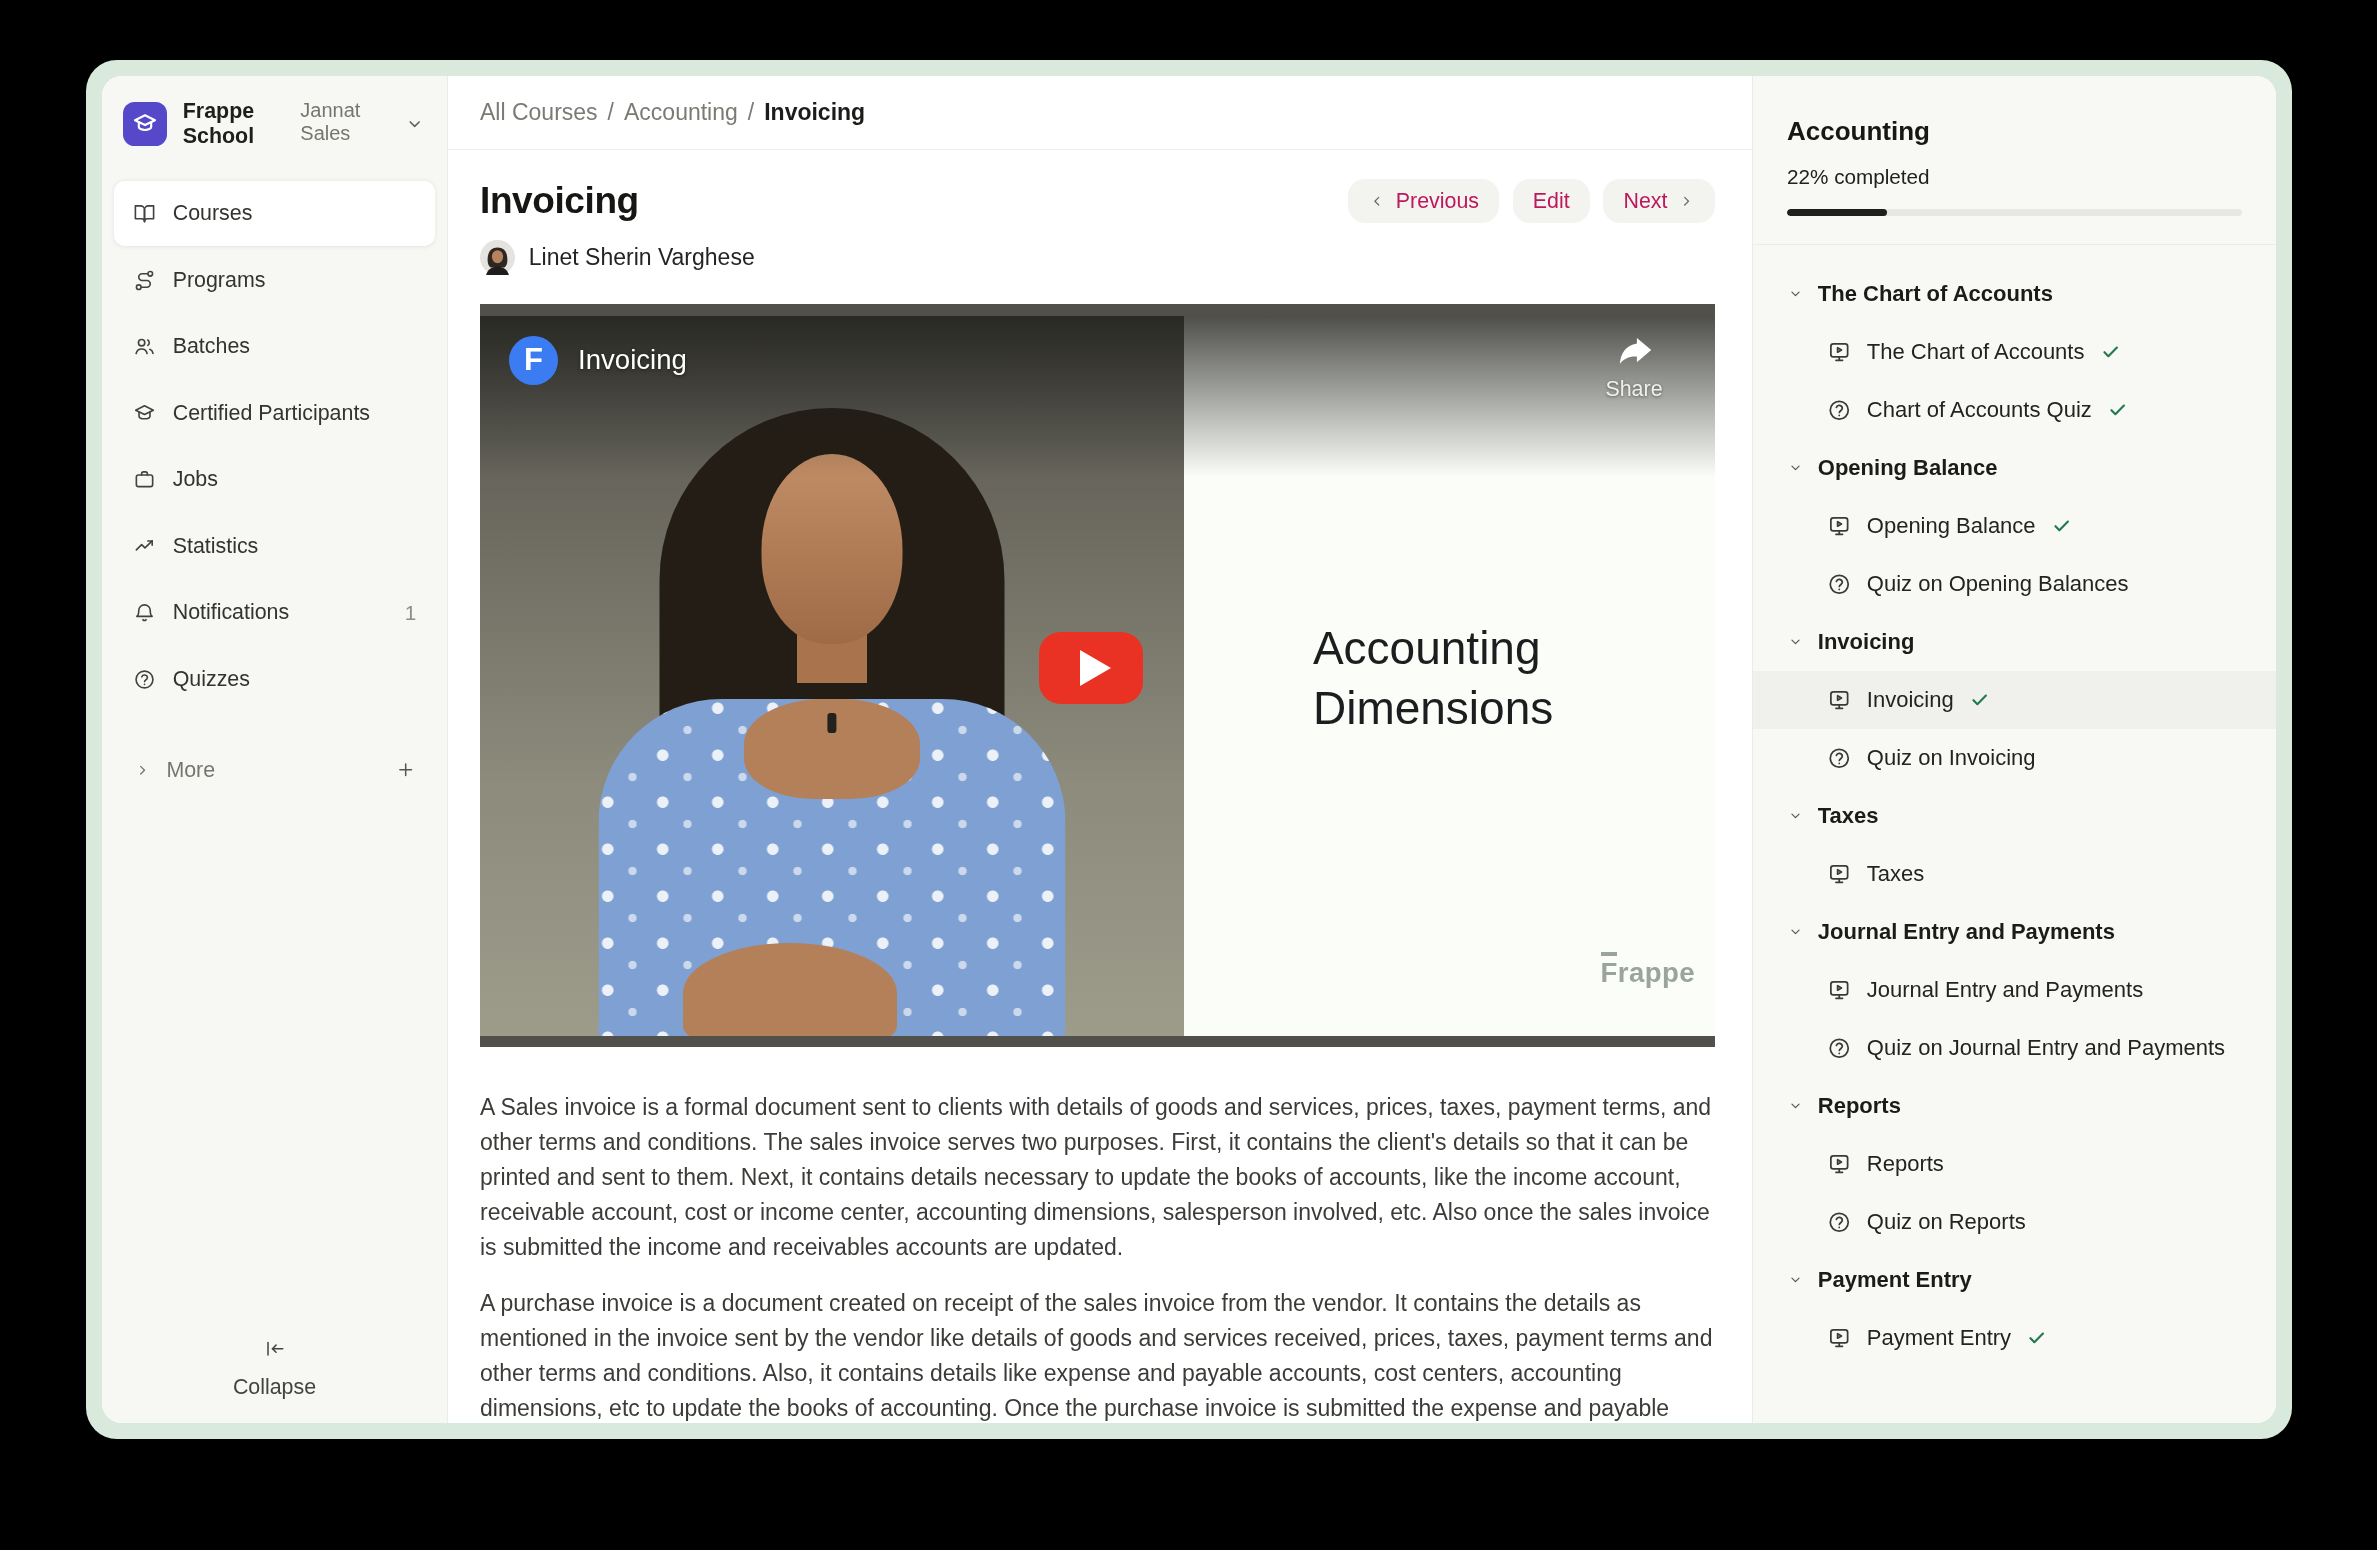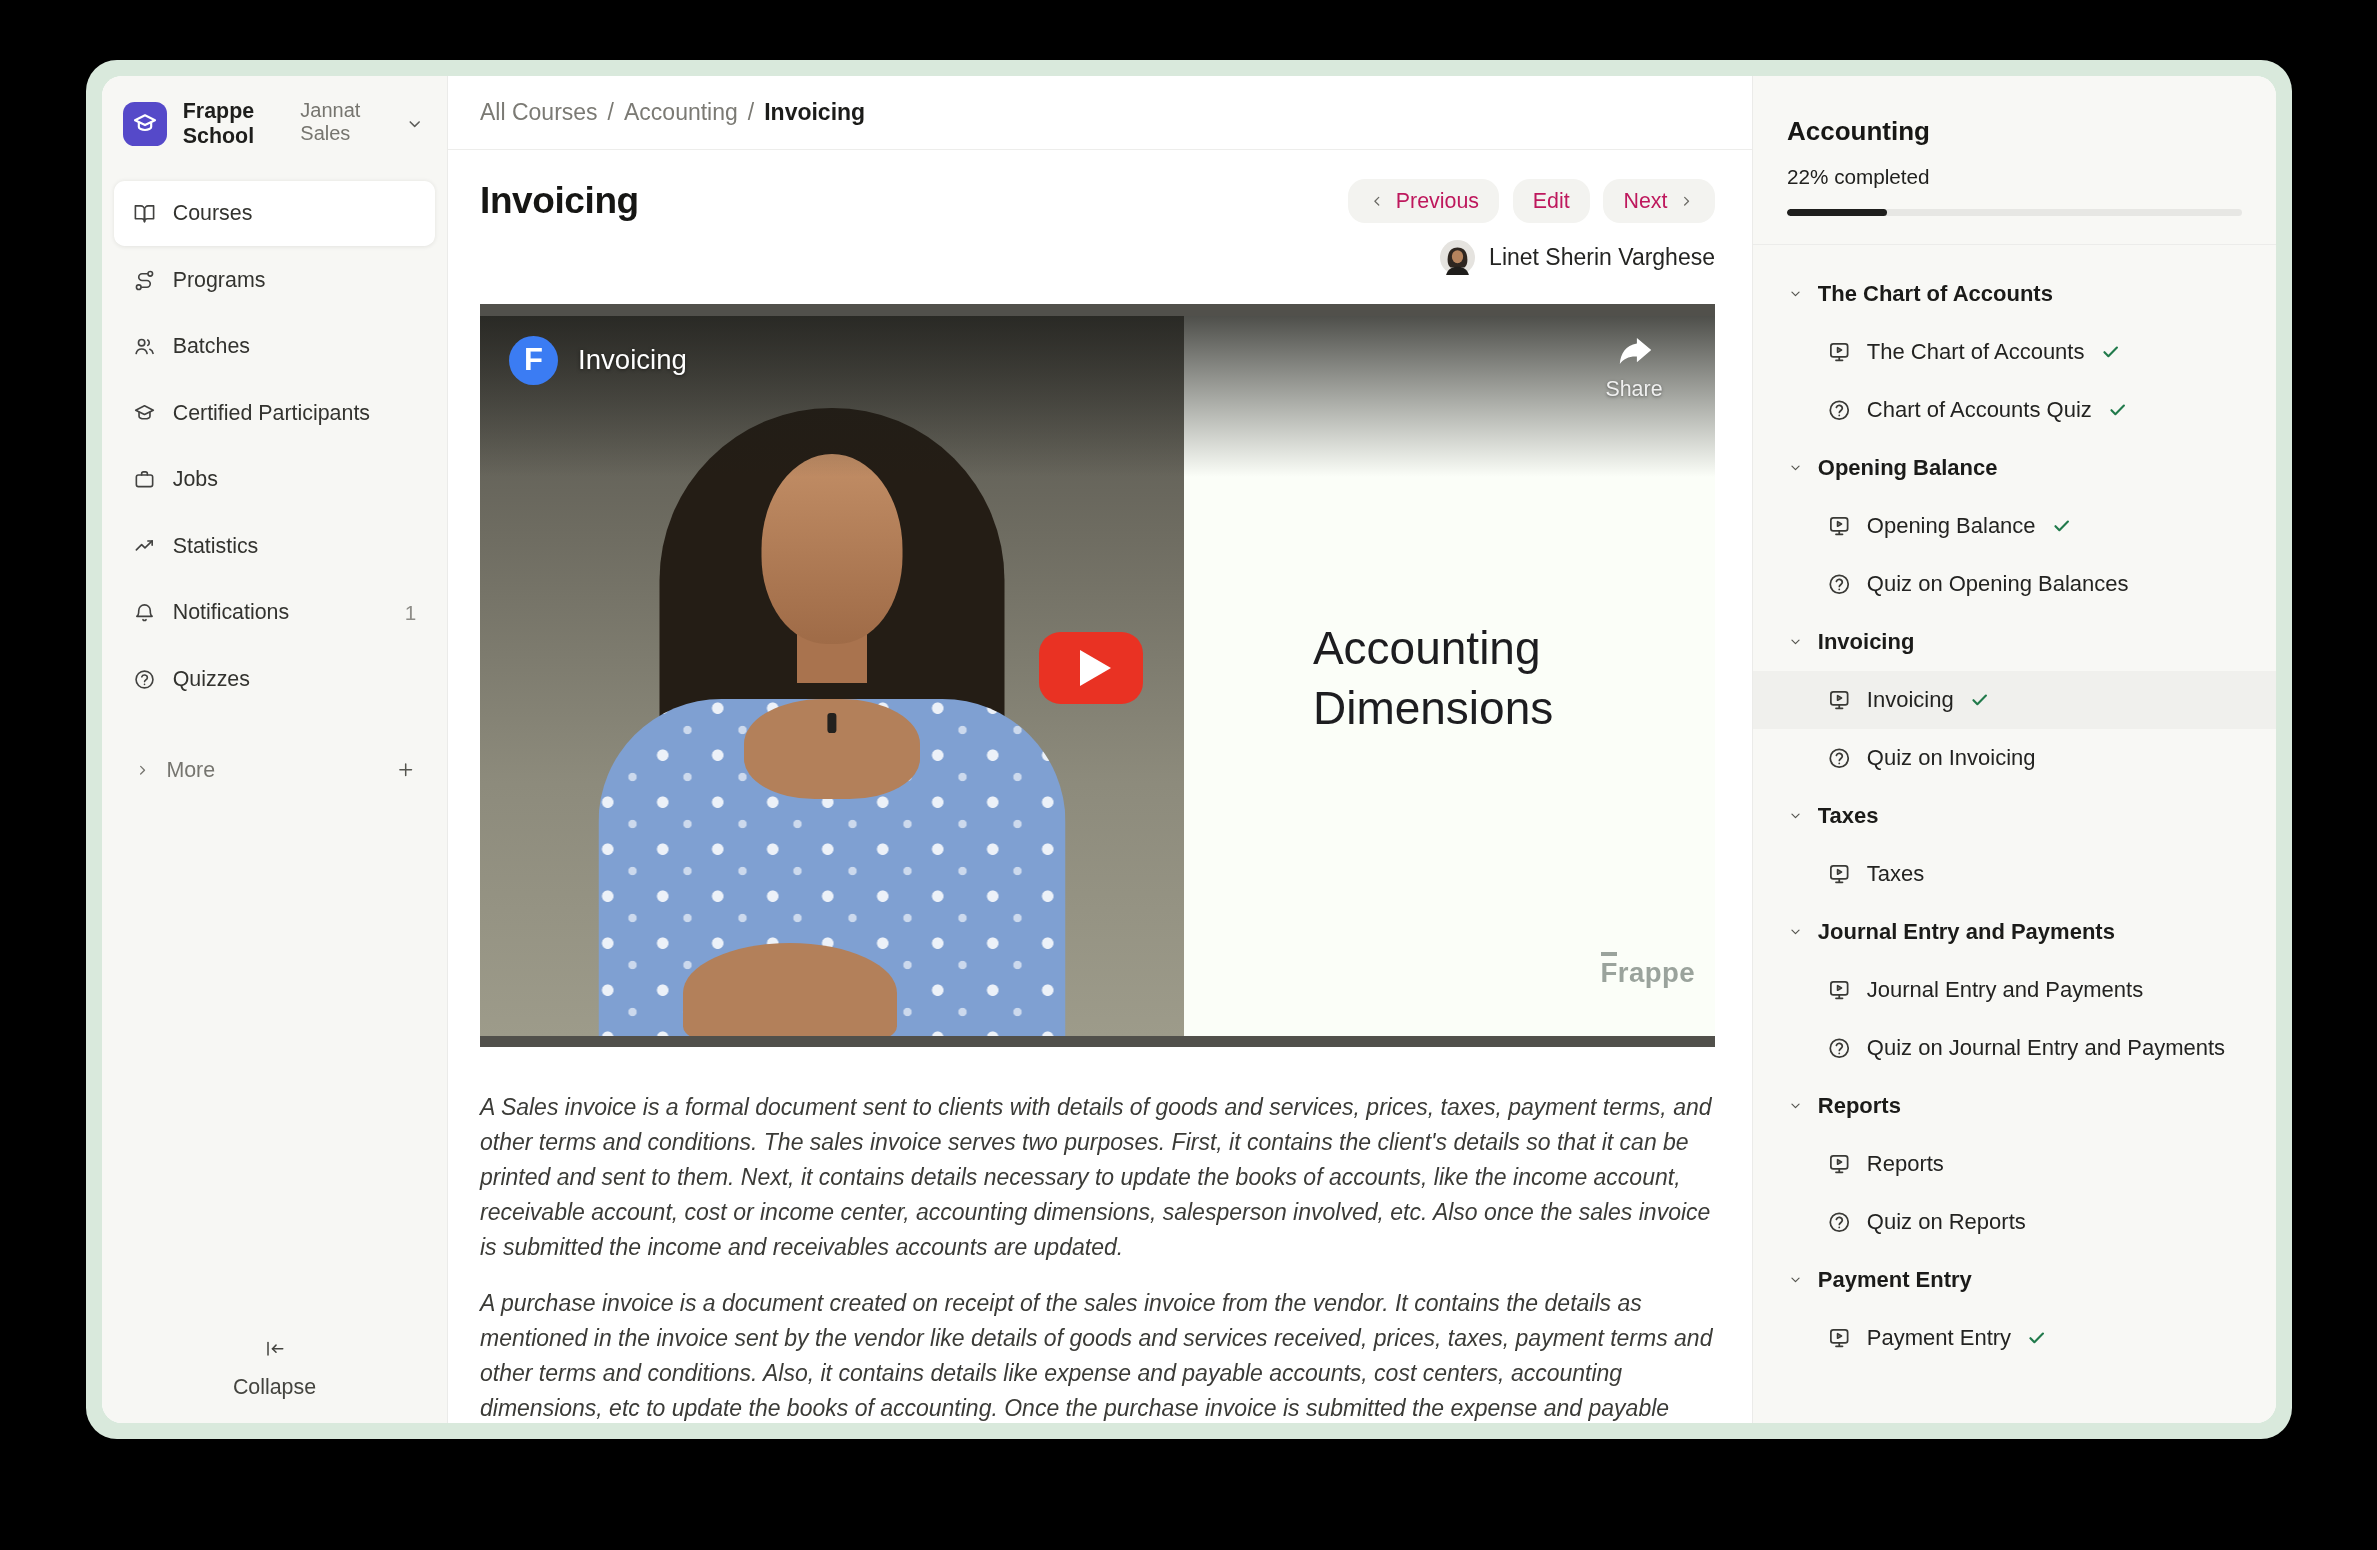--- a/index.html
+++ b/index.html
@@ -50,21 +50,21 @@
 
   .content { flex:1; padding:29px 37px 0 32px; overflow:hidden; }
   .title-row { display:flex; align-items:center; justify-content:space-between; }
   h1.page-title { font-size:37px; font-weight:700; color:#161614; letter-spacing:-0.4px; }
   .actions { display:flex; gap:13.8px; }
   .btn { height:44px; background:#f3f3f0; border:none; border-radius:17px; display:inline-flex;
          align-items:center; gap:9.2px; padding:0 20px; font-size:21.4px; color:#be185d;
          font-family:inherit; cursor:pointer; }
   .btn .bchev { color:#6e6d68; }
 
-  .author-row { margin-top:17px; display:flex; align-items:center; gap:13.8px;justify-content:flex-end; }
+  .author-row { margin-top:17px; display:flex; align-items:center; gap:13.8px; }
   .author-name { font-size:23px; color:#242422; font-weight:500; }
 
   
   .video { margin-top:29px; width:100%; height:743px; position:relative; cursor:pointer; }
   .strip { height:11.5px; background:#51504b; }
   .video-body { position:relative; height:720px; display:flex; overflow:hidden; }
   .scene { width:57%; position:relative; overflow:hidden;
            background:linear-gradient(180deg,#53524c 0%,#6e6c61 30%,#8d8b7c 65%,#9d9b8a 100%); }
   .hair { position:absolute; left:50%; transform:translateX(-50%); top:92px; width:345px; height:582px;
           background:#241d15; border-radius:172px 172px 115px 115px; }
@@ -100,21 +100,21 @@
   .share-wrap { position:absolute; top:17px; right:35px; width:92px; text-align:center;
                 color:#fff; cursor:pointer; }
   .share-label { font-size:21.4px; color:rgba(255,255,255,.88); margin-top:3.1px;
                  text-shadow:0 0.8px 3.1px rgba(0,0,0,.45); }
   .play-button { position:absolute; left:49.5%; top:49%; transform:translate(-50%,-50%);
                  width:104px; height:72px; background:#e93223; border-radius:21.4px;
                  display:flex; align-items:center; justify-content:center; cursor:pointer; }
   .play-tri { width:0; height:0; border-left:31px solid #fff; border-top:18.4px solid transparent;
               border-bottom:18.4px solid transparent; margin-left:7.7px; }
 
-  .para { margin-top:21.4px; font-size:23px; line-height:35px; color:#3b3b37;font-style:italic; }
+  .para { margin-top:21.4px; font-size:23px; line-height:35px; color:#3b3b37; }
   .para.first { margin-top:43px; }
 
   
   .outline-pane { width:524px; flex:0 0 524px; background:#f8f8f5; border-left:1.5px solid #ebebe9;
                   display:flex; flex-direction:column; overflow:hidden; }
   .course-header { padding:40px 34px 27.6px; border-bottom:1.5px solid #ececea; }
   .course-title { font-size:26px; font-weight:700; color:#171715; }
   .progress-label { font-size:20.7px; color:#21211f; margin-top:18.4px; }
   .progress-track { margin-top:20px; height:6.9px; border-radius:3.8px; background:#e7e7e4; overflow:hidden; }
   .progress-fill { height:100%; border-radius:3.8px; background:#1f1f1d; width:0; }

